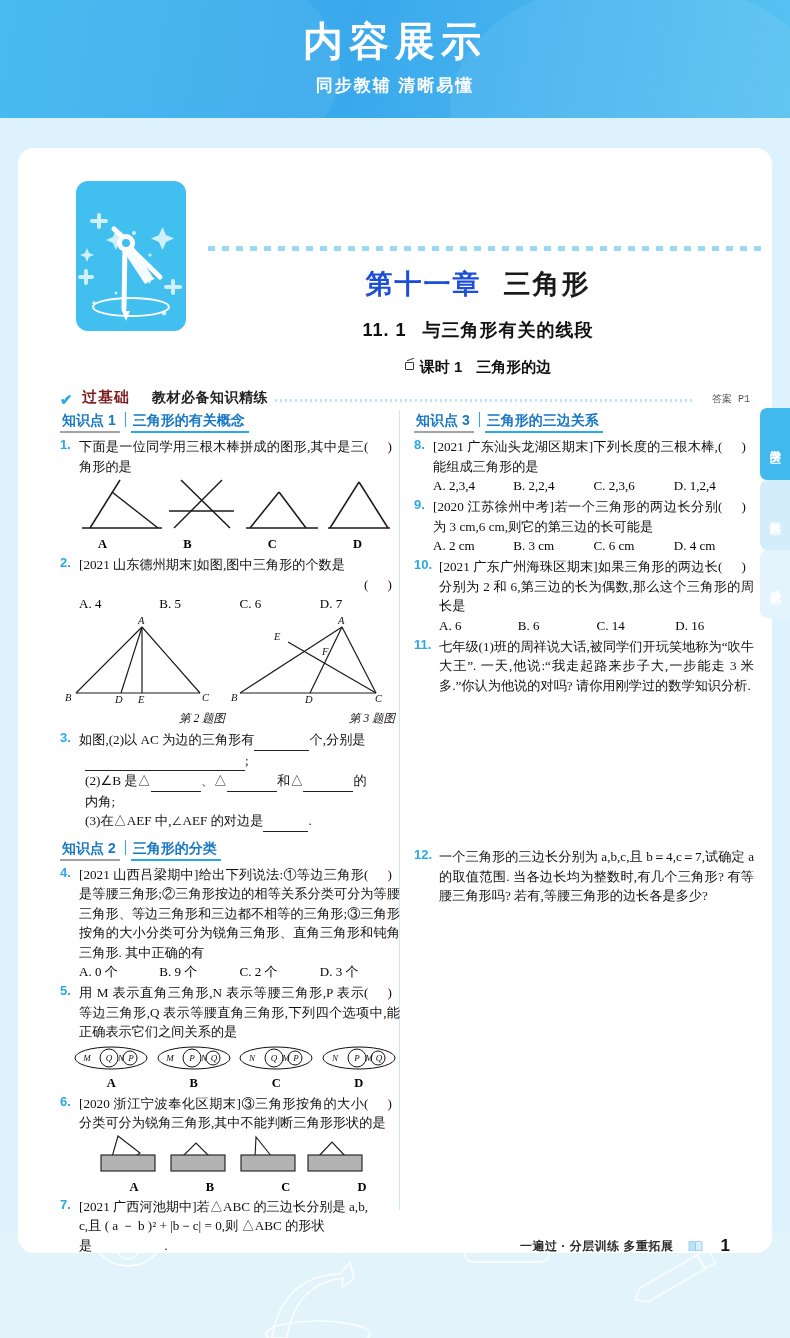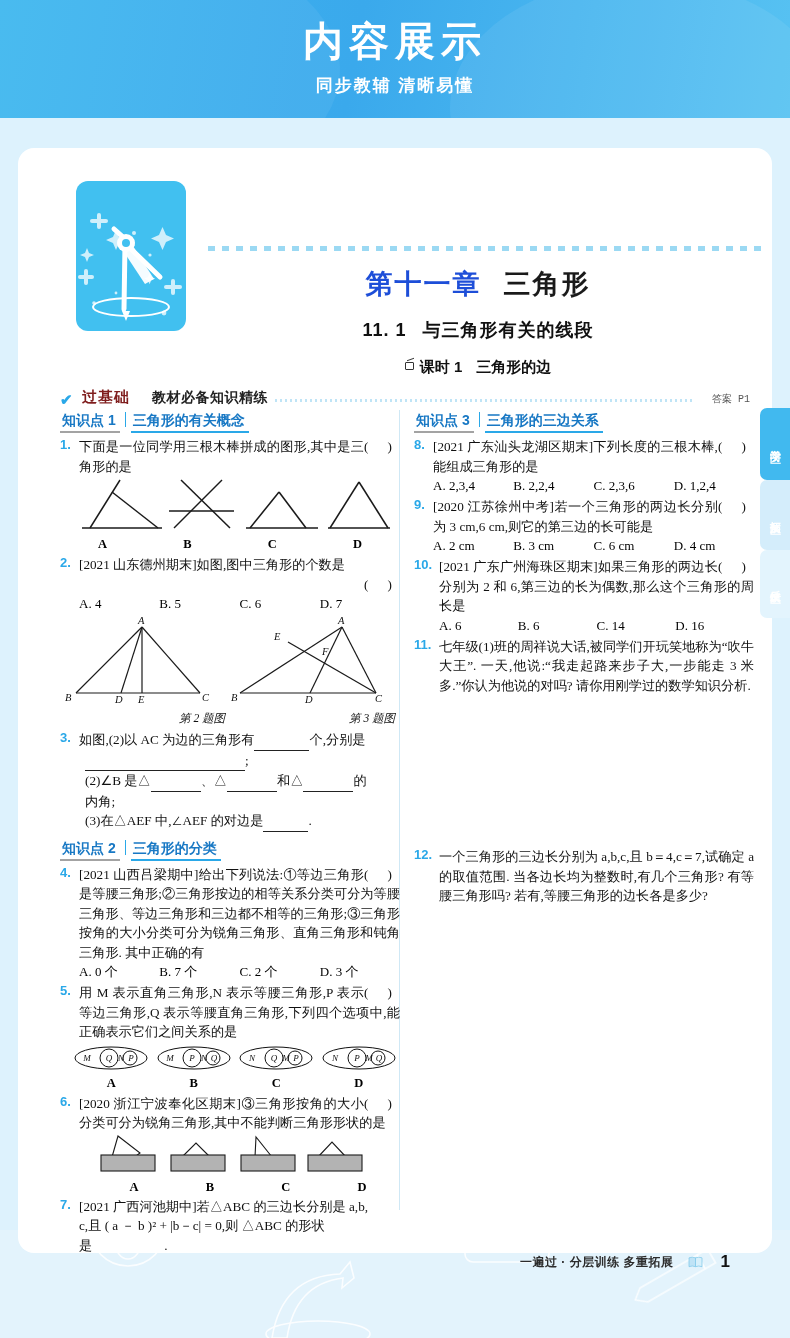--- a/index.html
+++ b/index.html
@@ -232,21 +232,21 @@
     text-align: center; font-family: "Liberation Serif", serif;
     font-size: 12.5px; font-weight: bold; margin-top: 1px;
   }
 
   
   .footer-strip {
     position: absolute; left: 18px; bottom: 78px; width: 754px; height: 26px;
     z-index: 30;
   }
   .footer-pill {
-    position: absolute; right: 42px; top: 16px; height: 24px;
+    position: absolute; right: 42px; top: 0; height: 24px;
     display: flex; align-items: center; gap: 14px;
   }
   .footer-text {
     font-family: "Liberation Sans", sans-serif;
     font-size: 12px; font-weight: bold; color: #2b2b2b; letter-spacing: 0.5px;
   }
   .footer-page {
     font-family: "Liberation Sans", sans-serif;
     font-size: 17px; font-weight: bold; color: #111; margin-left: 4px;
   }
@@ -474,21 +474,21 @@
       <span class="kp-label">知识点 2</span><span class="kp-sep"></span><span class="kp-name">三角形的分类</span>
     </div>
 
     <div class="q">
       <span class="qnum">4.</span>
       <div class="qbody">
         <span class="paren">(   )</span><span>[2021 山西吕梁期中]</span><span>给出下列说法:①等边三角形是等腰三角形;②三角形按边的相等关系分类可分为等腰三角形、等边三角形和三边都不相等的三角形;③三角形按角的大小分类可分为锐角三角形、直角三角形和钝角三角形. 其中正确的有</span>
       </div>
       <div class="opts">
         <span>A. 0 个</span>
-        <span>B. 7 个</span>
+        <span>B. 9 个</span>
         <span>C. 2 个</span>
         <span>D. 3 个</span>
       </div>
     </div>
 
     <div class="q" style="margin-top:2px;">
       <span class="qnum">5.</span>
       <div class="qbody">
         <span class="paren">(   )</span><span>用 M 表示直角三角形,N 表示等腰三角形,P 表示等边三角形,Q 表示等腰直角三角形,下列四个选项中,能正确表示它们之间关系的是</span>
       </div>

